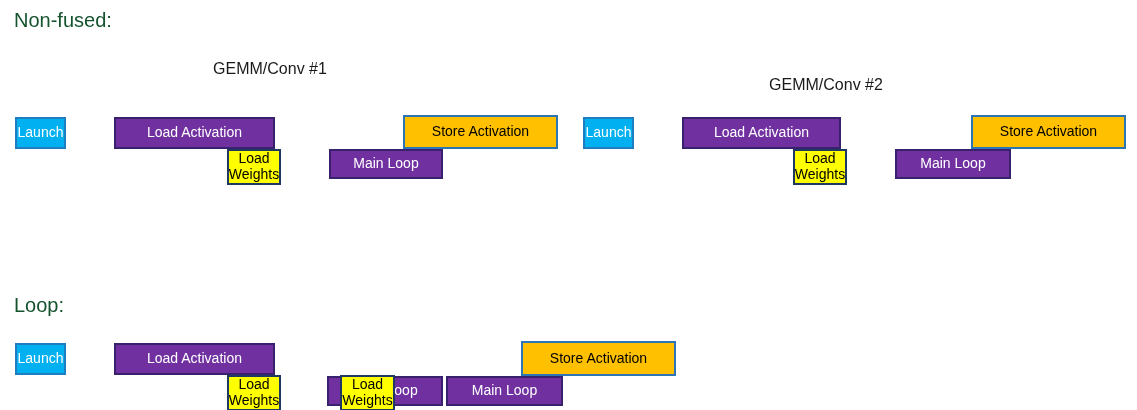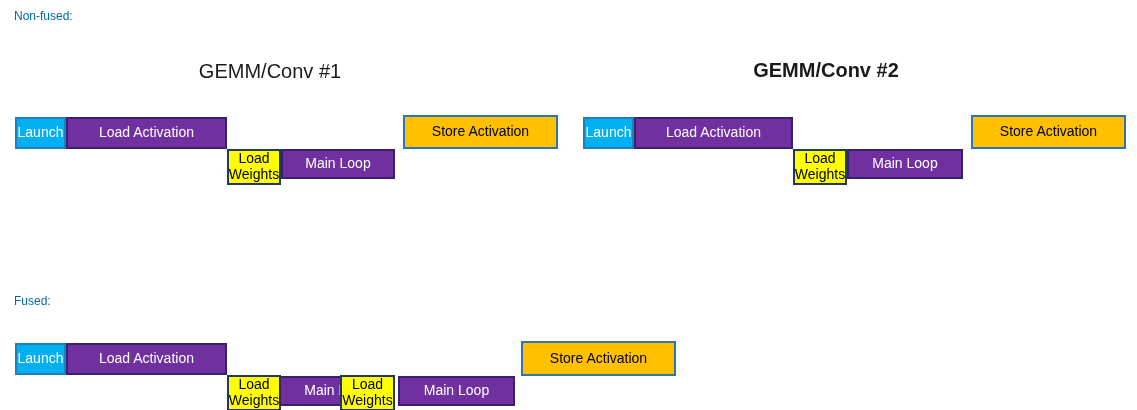--- a/index.html
+++ b/index.html
@@ -10,35 +10,35 @@
   .canvas {
     position: relative;
     width: 1137px;
     height: 410px;
     background: #ffffff;
     font-family: "Liberation Sans", sans-serif;
     overflow: hidden;
   }
   .sec-label {
     position: absolute;
-    font-size: 12px;
-    color: #0369a1;
+    font-size: 20px;
+    color: #14532d;
     white-space: nowrap;
   }
   .sec-label.pos-0 { left: 14px; top: 9px; }
   .sec-label.pos-1 { left: 14px; top: 294px; }
   .title {
     position: absolute;
-    font-size: 20px;
+    font-size: 16px;
     color: #1a1a1a;
     white-space: nowrap;
     transform: translateX(-50%);
   }
   .title.pos-0 { left: 270px; top: 60px; }
-  .title.pos-1 { left: 826px; top: 59px; font-weight: bold; }
+  .title.pos-1 { left: 826px; top: 76px; }
   .layer {
     position: absolute;
     inset: 0;
   }
   .block {
     position: absolute;
     box-sizing: border-box;
     border: 2px solid;
     display: flex;
     align-items: center;
@@ -51,20 +51,21 @@
   }
   .block.launch {
     background: var(--launch-fill, #00B0F0);
     border-color: var(--launch-border, #1E7FC0);
     color: var(--text-light, #ffffff);
   }
   .block.purple {
     background: var(--purple-fill, #7030A0);
     border-color: var(--purple-border, #38226E);
     color: var(--text-light, #ffffff);
+    margin-left: 48px;
   }
   .block.yellow {
     background: var(--yellow-fill, #FFFF00);
     border-color: var(--yellow-border, #1F3864);
     color: var(--text-dark, #000000);
     margin-top: 36px;
   }
   .block.orange {
     background: var(--orange-fill, #FFC000);
     border-color: var(--orange-border, #2E75B6);
@@ -76,21 +77,21 @@
 <body>
 
 <div class="canvas">
 
   <div class="sec-label pos-0">Non-fused:</div>
 
   <div class="title pos-0">GEMM/Conv #1</div>
 
   <div class="title pos-1">GEMM/Conv #2</div>
 
-  <div class="sec-label pos-1">Fused:</div>
+  <div class="sec-label pos-1">Loop:</div>
 
   <div class="layer">
       <div class="block launch" style="left: 15px; top: 117px; width: 51px; height: 32px;">Launch</div>
       <div class="block purple" style="left: 66px; top: 117px; width: 161px; height: 32px;">Load Activation</div>
       <div class="block yellow" style="left: 227px; top: 113px; width: 54px; height: 36px;">Load
 Weights</div>
       <div class="block purple" style="left: 281px; top: 149px; width: 114px; height: 30px;">Main Loop</div>
       <div class="block orange" style="left: 395px; top: 115px; width: 155px; height: 34px;">Store Activation</div>
       <div class="block launch" style="left: 583px; top: 117px; width: 51px; height: 32px;">Launch</div>
       <div class="block purple" style="left: 634px; top: 117px; width: 159px; height: 32px;">Load Activation</div>

